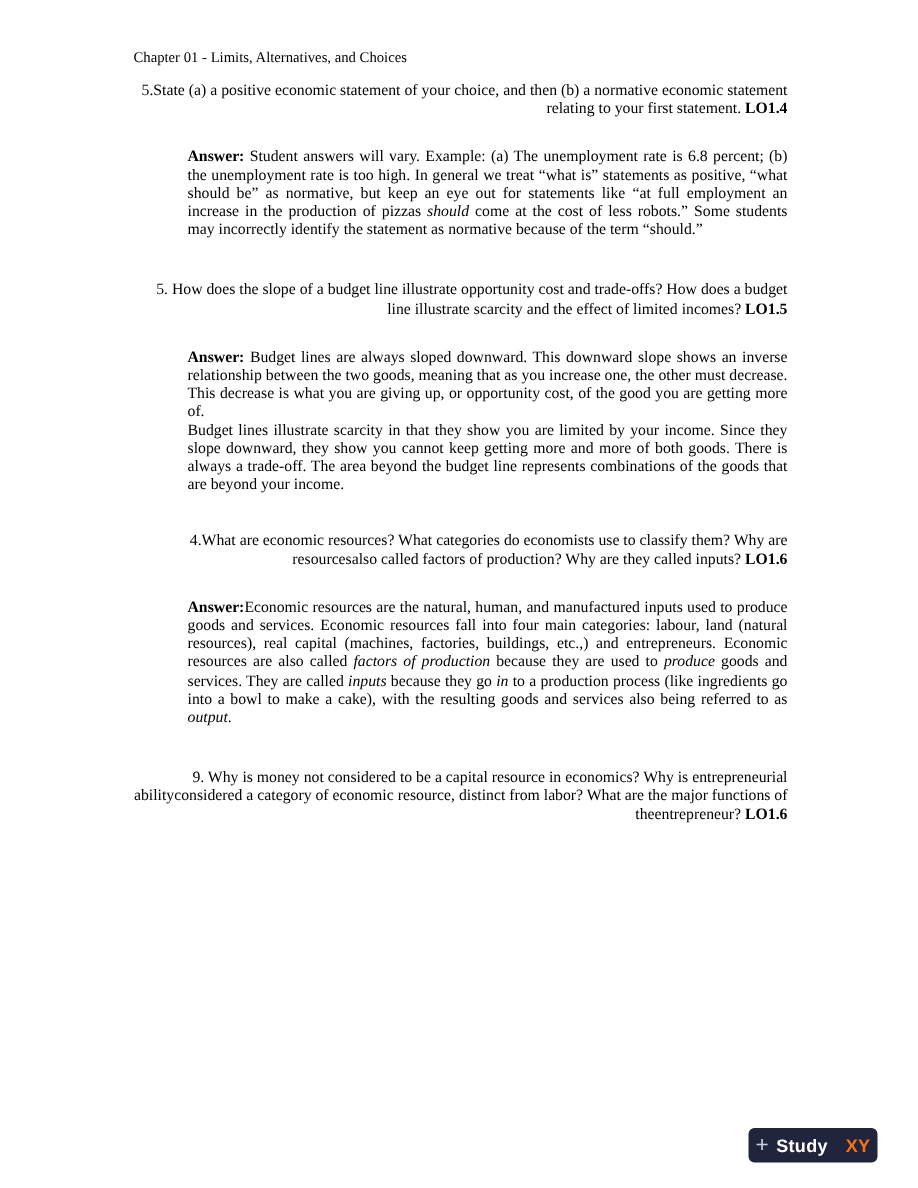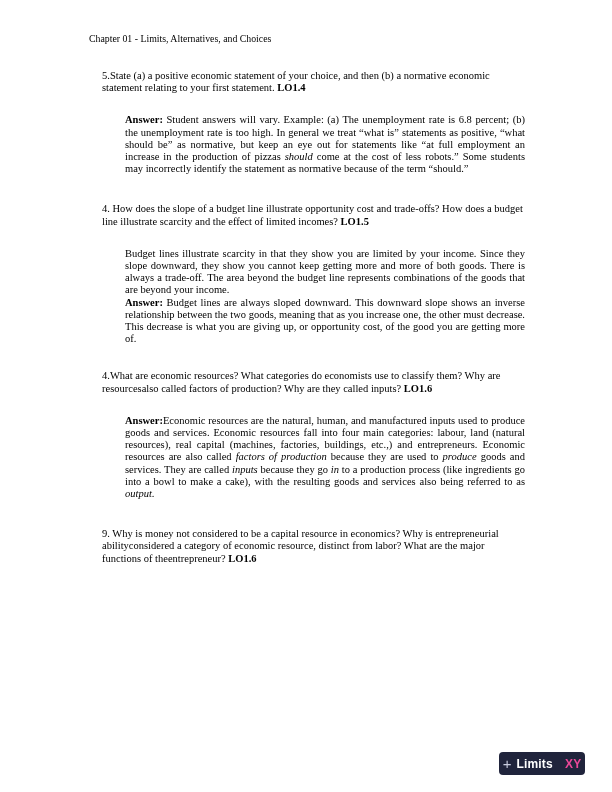--- a/index.html
+++ b/index.html
@@ -14,28 +14,28 @@
     background: #ffffff;
     font-family: "Liberation Serif", serif;
     color: #000000;
     box-sizing: border-box;
     padding: 33px 87px 0 89px;
     overflow: hidden;
   }
   .header {
     font-size: 9.8px;
     line-height: 12px;
-    margin-bottom: 25px;
+    margin-bottom: 10px;
   }
   p {
     margin: 0;
     font-size: 10.5px;
     line-height: 12.2px;
   }
-  .q  { text-align: left; margin-left: 13px; }
+  .q  { text-align: right; }
   .q5 { margin-top: 0; }
   .q6 { margin-top: 28px; }
   .q7 { margin-top: 25px; }
   .q8 { margin-top: 28px; }
   .answer {
     margin: 20px 0 0 36px;
     text-align: justify;
   }
   .answer p { text-align: justify; }
   b { font-weight: bold; }
@@ -68,49 +68,49 @@
     font-weight: 400;
     line-height: 1;
     margin-top: -1px;
   }
   .logo-text {
     font-size: 12px;
     font-weight: 700;
     letter-spacing: 0.2px;
   }
   .logo-study { color: #ffffff; }
-  .logo-xy    { color: #ec4899; padding-left: 12px; }
+  .logo-xy    { color: #f97316; padding-left: 12px; }
 </style>
 </head>
 <body>
 
 <div class="page">
 
   <div class="header">Chapter 01 - Limits, Alternatives, and Choices</div>
 
   <p class="q q5"><span>5.State (a) a positive economic statement of your choice, and then (b) a normative economic statement relating to your first statement. </span><b>LO1.4</b></p>
 
   <div class="answer">
     <p><b>Answer:</b><span> Student answers will vary.  Example: (a) The unemployment rate is 6.8 percent; (b) the unemployment rate is too high.  In general we treat “what is” statements as positive, “what should be” as normative, but keep an eye out for statements like “at full employment an increase in the production of pizzas </span><i>should</i><span> come at the cost of less robots.” Some students may incorrectly identify the statement as normative because of the term “should.”</span></p>
   </div>
 
-  <p class="q q6"><span>4. How does the slope of a budget line illustrate opportunity cost and trade-offs?  How does a budget line illustrate scarcity and the effect of limited incomes? </span><b>LO1.5</b></p>
+  <p class="q q6"><span>5. How does the slope of a budget line illustrate opportunity cost and trade-offs?  How does a budget line illustrate scarcity and the effect of limited incomes? </span><b>LO1.5</b></p>
 
   <div class="answer">
+    <p><b>Answer:</b><span> Budget lines are always sloped downward.  This downward slope shows an inverse relationship between the two goods, meaning that as you increase one, the other must decrease.  This decrease is what you are giving up, or opportunity cost, of the good you are getting more of.</span></p>
     <p><span>Budget lines illustrate scarcity in that they show you are limited by your income. Since they slope downward, they show you cannot keep getting more and more of both goods. There is always a trade-off.  The area beyond the budget line represents combinations of the goods that are beyond your income.</span></p>
-    <p><b>Answer:</b><span> Budget lines are always sloped downward.  This downward slope shows an inverse relationship between the two goods, meaning that as you increase one, the other must decrease.  This decrease is what you are giving up, or opportunity cost, of the good you are getting more of.</span></p>
   </div>
 
   <p class="q q7"><span>4.What are economic resources? What categories do economists use to classify them? Why are resourcesalso called factors of production? Why are they called inputs? </span><b>LO1.6</b></p>
 
   <div class="answer">
     <p><b>Answer:</b><span>Economic resources are the natural, human, and manufactured inputs used to produce goods and services.  Economic resources fall into four main categories:  labour, land (natural resources), real capital (machines, factories, buildings, etc.,) and entrepreneurs.  Economic resources are also called </span><i>factors of production</i><span> because they are used to </span><i>produce</i><span> goods and services.  They are called </span><i>inputs</i><span> because they go </span><i>in</i><span> to a production process (like ingredients go into a bowl to make a cake), with the resulting goods and services also being referred to as </span><i>output</i><span>.</span></p>
   </div>
 
   <p class="q q8"><span>9. Why is money not considered to be a capital resource in economics? Why is entrepreneurial abilityconsidered a category of economic resource, distinct from labor? What are the major functions of theentrepreneur? </span><b>LO1.6</b></p>
 
 
   <div class="logo">
     <span class="logo-plus">+</span>
-    <span class="logo-text"><span class="logo-study">Limits</span><span class="logo-xy">XY</span></span>
+    <span class="logo-text"><span class="logo-study">Study</span><span class="logo-xy">XY</span></span>
   </div>
 
 </div>
 
 </body></html>

